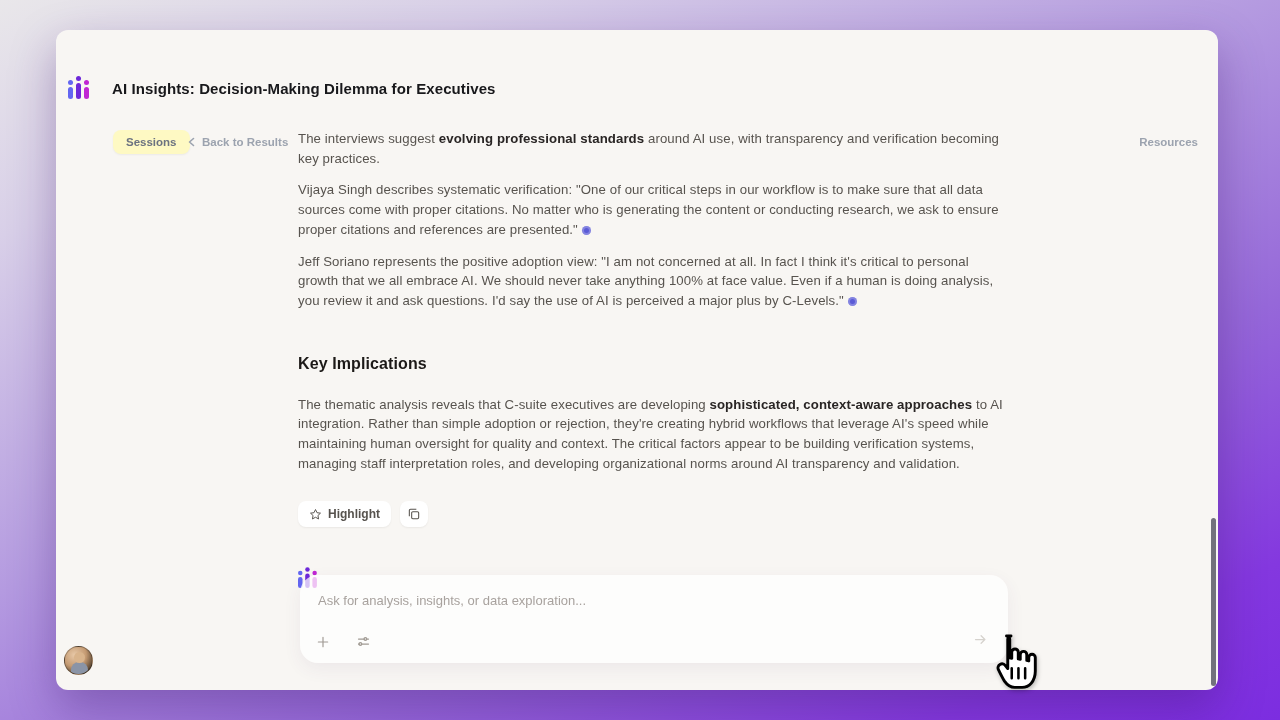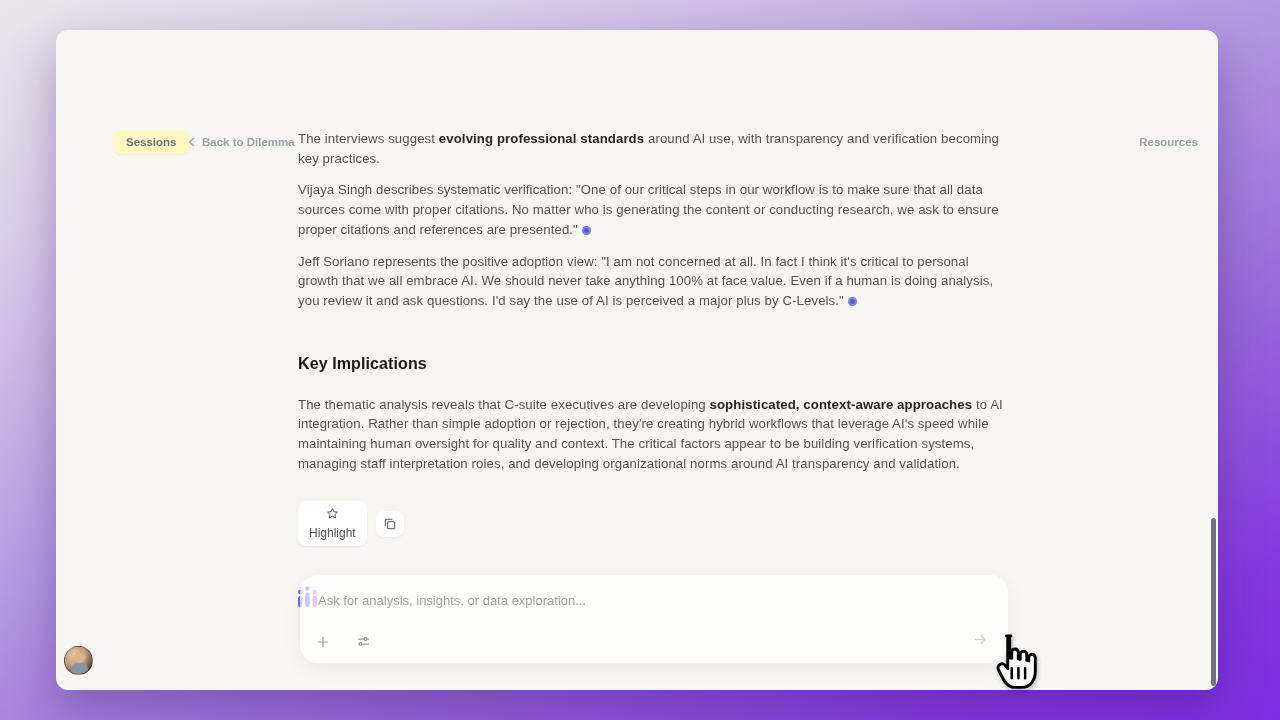--- a/index.html
+++ b/index.html
@@ -41,23 +41,23 @@
   .content p b { color:#292524; font-weight:700; }
   .cite {
     display:inline-block; width:9px; height:9px; border-radius:50%;
     background:#5b5bd6; margin-left:4px; vertical-align:-1px; cursor:pointer;
     box-shadow:inset 0 0 0 2px rgba(255,255,255,0.25);
   }
   .h2 { font-size:16px; font-weight:700; color:#1c1917; margin:44px 0 22px 0; letter-spacing:.1px; }
   
   .actions { display:flex; gap:9px; margin-top:28px; align-items:center; }
   .btn {
-    display:flex; align-items:center; gap:6px; background:#ffffff; border:none;
-    border-radius:8px; padding:6px 11px; font-size:12px; font-weight:400; color:#57534e;
-    box-shadow:0 1px 2px rgba(0,0,0,0.06); cursor:pointer; font-family:inherit;flex-direction:column;
+    display:flex; align-items:flex-end; gap:6px; background:#ffffff; border:none;
+    border-radius:8px; padding:6px 11px; font-size:12px; font-weight:700; color:#57534e;
+    box-shadow:0 1px 2px rgba(0,0,0,0.06); cursor:pointer; font-family:inherit;
   }
   .btn.icon-only { padding:6px 7px; }
   .mini-logo { margin-top:40px; transform:scale(0.9); transform-origin:left; }
   
   .chat {
     position:absolute; left:244px; top:545px; width:708px; height:88px;
     background:rgba(255,255,255,0.72); border-radius:18px;
     box-shadow:0 6px 18px rgba(80,60,120,0.07);
     padding:16px 18px;
   }
@@ -84,28 +84,42 @@
     background:#72717c; border-radius:3px; cursor:grab; }
   
   .cursor { position:absolute; left:986px; top:632px; width:58px; height:58px; pointer-events:none; z-index:10;
     filter:drop-shadow(1px 2px 2px rgba(0,0,0,0.25)); }
 </style>
 </head>
 <body>
 
 <div class="card">
 
+  <div class="hdr">
+    <div class="logo logo-main">
+      <div class="bar b1">
+          <div class="dot"></div>
+        </div>
+      <div class="bar b2">
+          <div class="dot"></div>
+        </div>
+      <div class="bar b3">
+          <div class="dot"></div>
+        </div>
+    </div>
+    <div class="title">AI Insights: Decision-Making Dilemma for Executives</div>
+  </div>
 
   <div class="nav">
     <div class="pill">Sessions</div>
     <div class="back">
       <svg width="10" height="10" viewBox="0 0 10 10">
         <polyline points="6.5,1.5 2.5,5 6.5,8.5" fill="none" stroke="#9ca3af" stroke-width="1.6" stroke-linecap="round" stroke-linejoin="round"></polyline>
       </svg>
-      <span>Back to Dilemma</span>
+      <span>Back to Results</span>
     </div>
     <div class="resources">Resources</div>
   </div>
 
   <div class="content">
     <p><span>The interviews suggest </span><b>evolving professional standards</b><span> around AI use, with transparency and verification becoming key practices.</span></p>
 
     <p><span>Vijaya Singh describes systematic verification: "One of our critical steps in our workflow is to make sure that all data sources come with proper citations. No matter who is generating the content or conducting research, we ask to ensure proper citations and references are presented."</span><span class="cite"></span></p>
 
     <p><span>Jeff Soriano represents the positive adoption view: "I am not concerned at all. In fact I think it's critical to personal growth that we all embrace AI. We should never take anything 100% at face value. Even if a human is doing analysis, you review it and ask questions. I'd say the use of AI is perceived a major plus by C-Levels."</span><span class="cite"></span></p>

